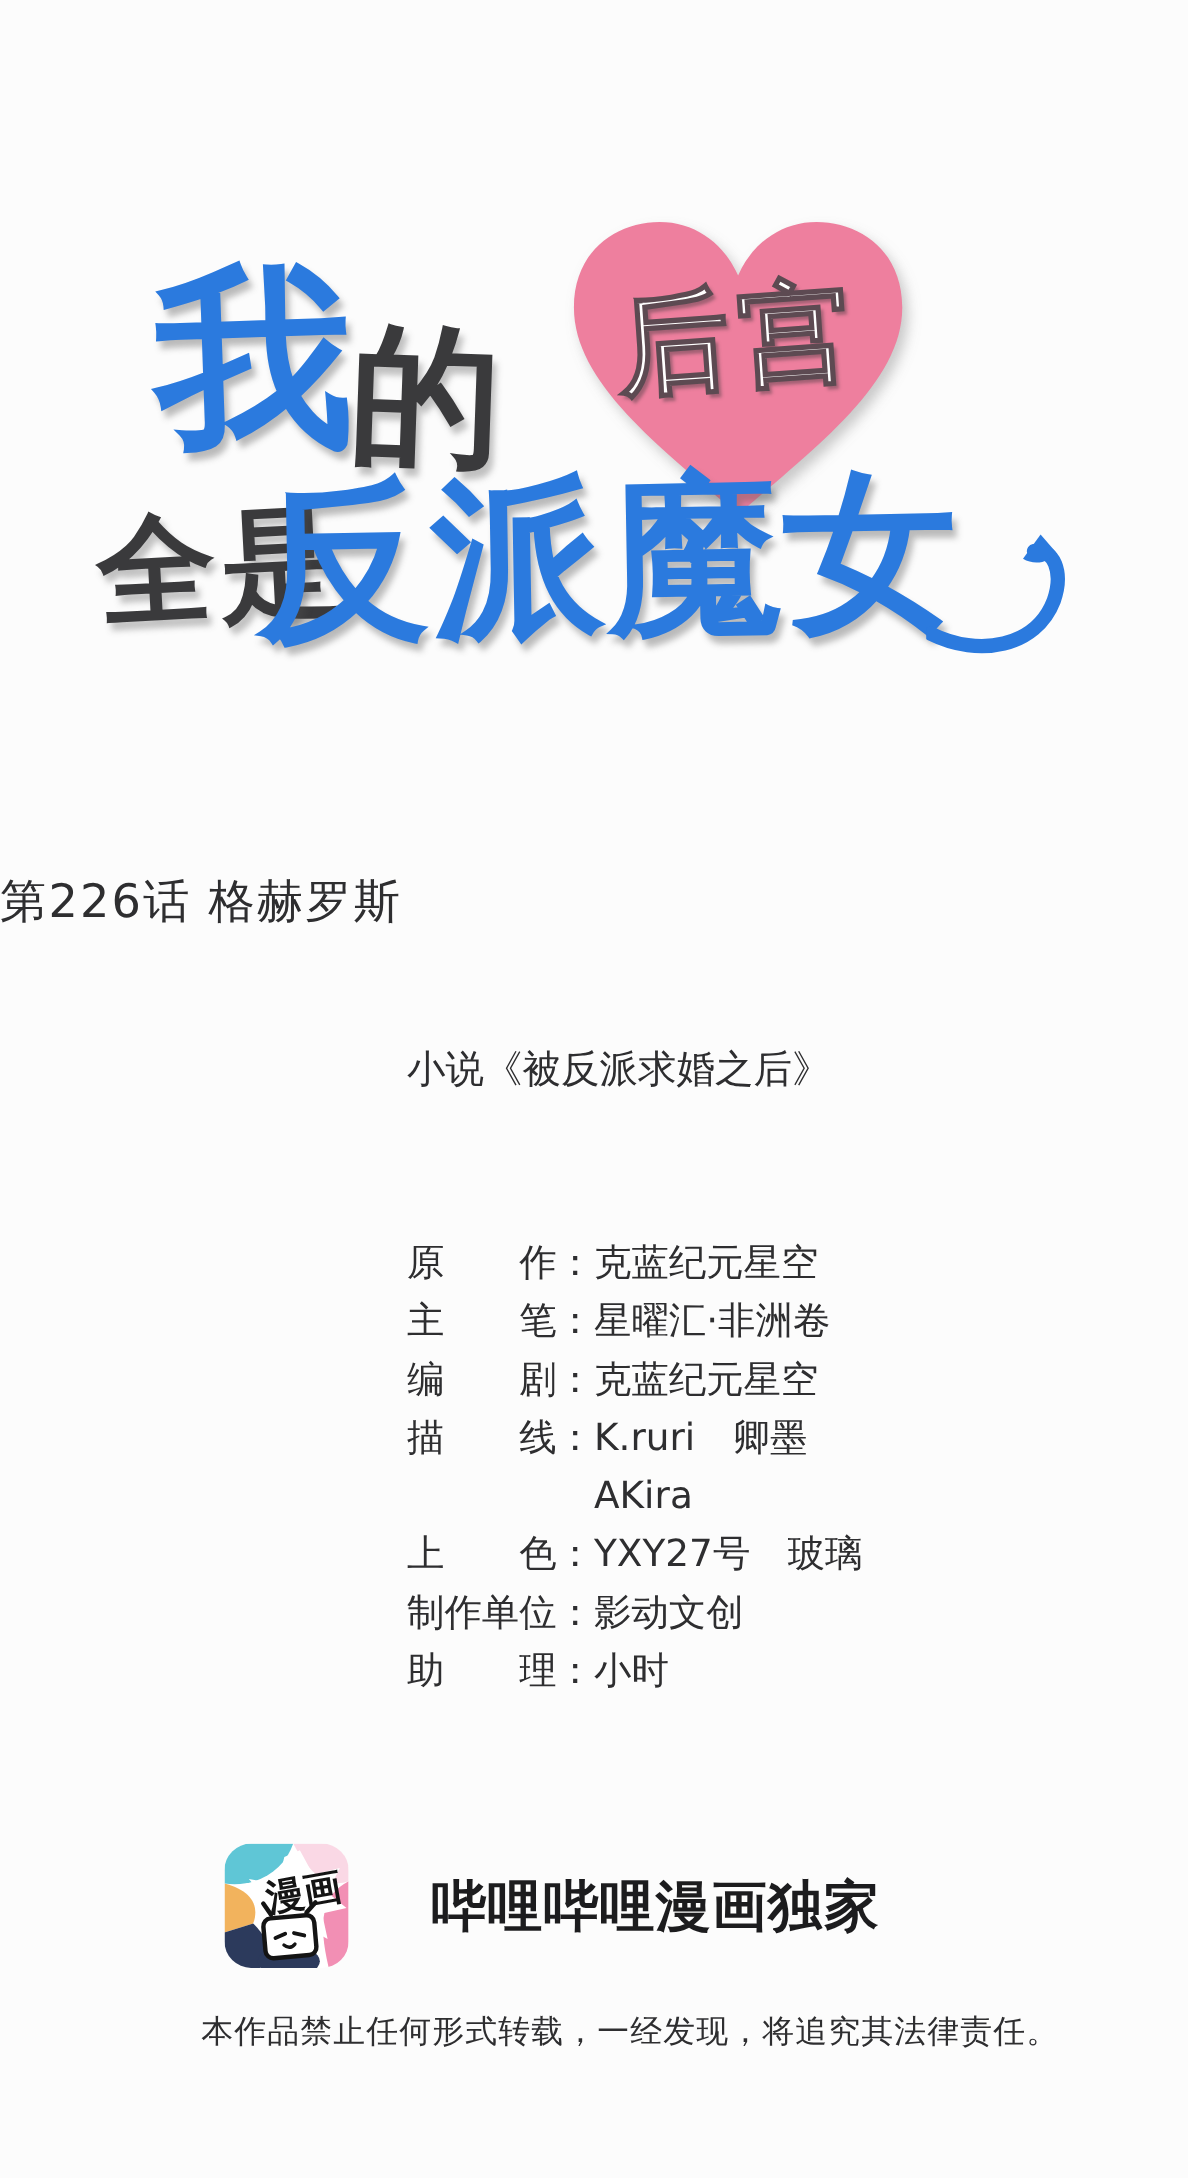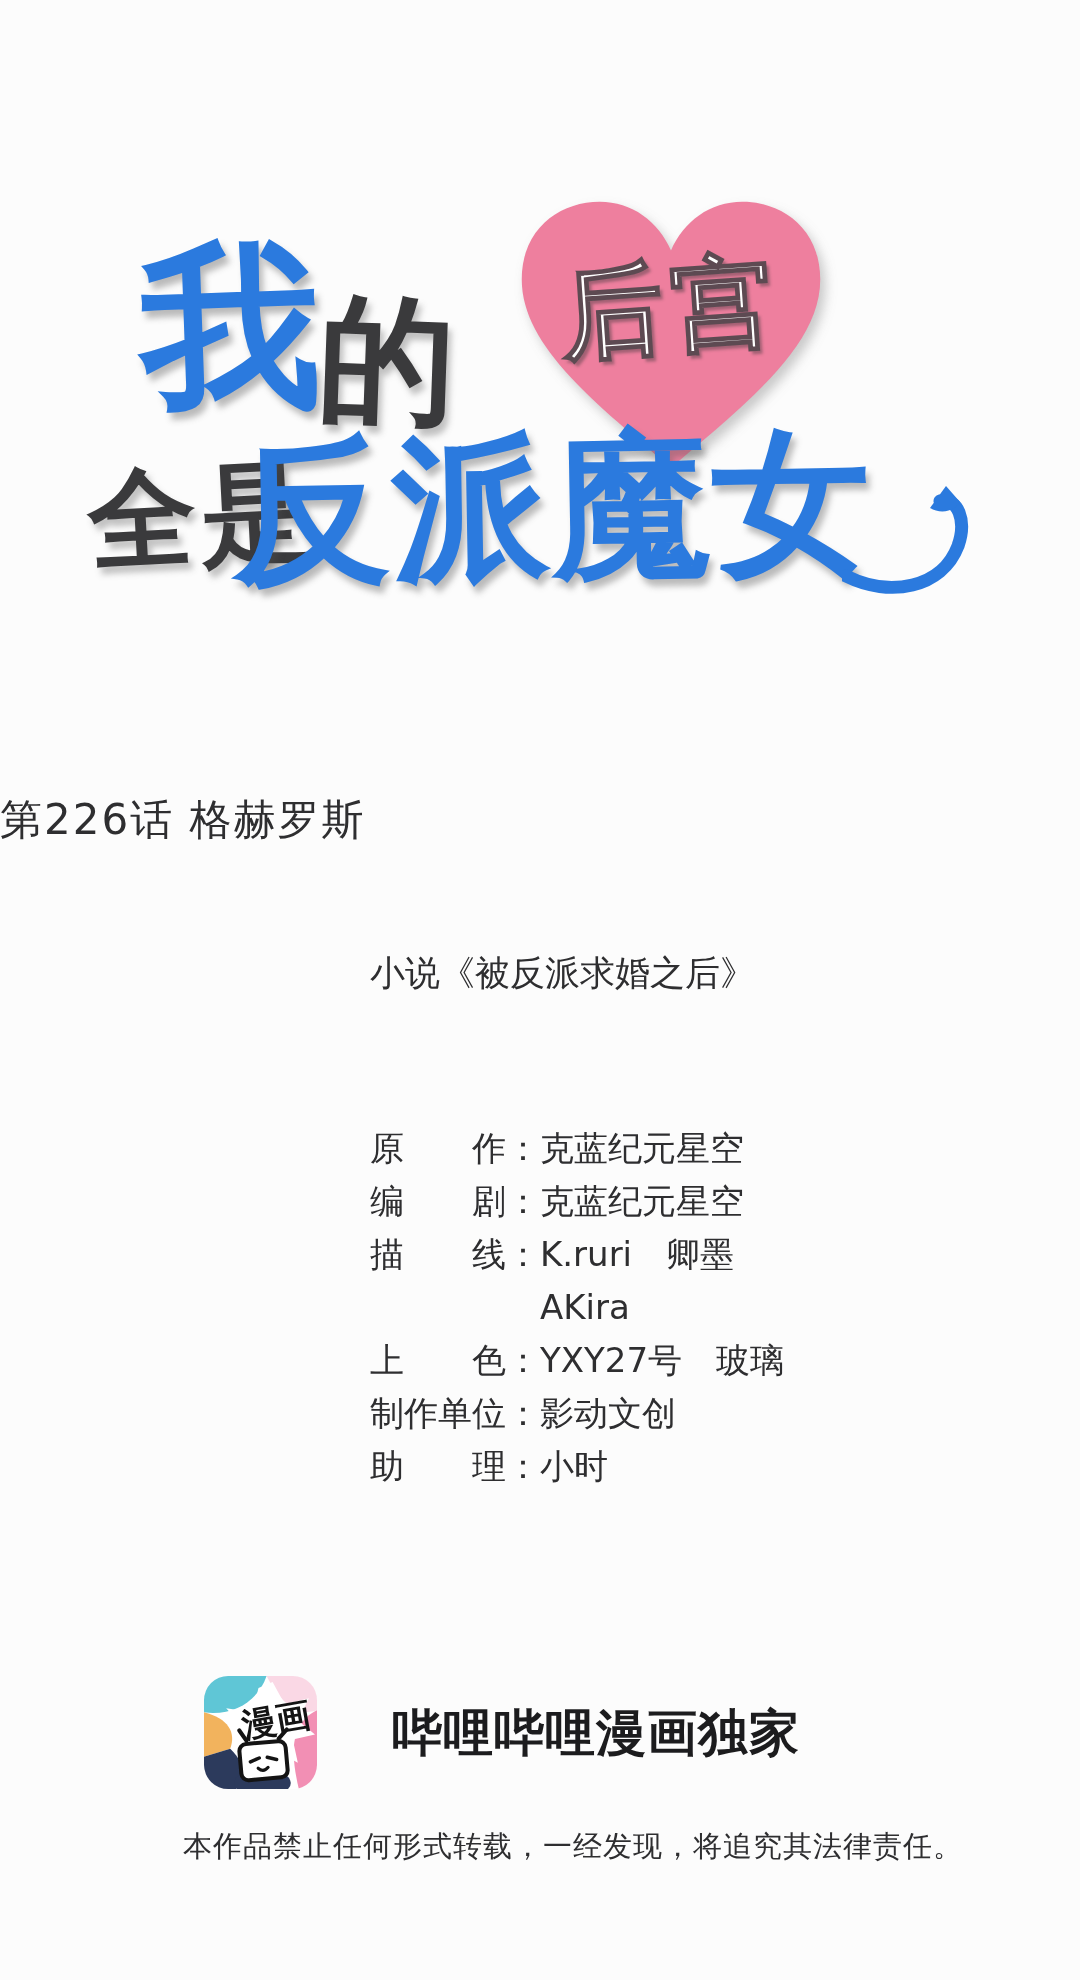--- a/index.html
+++ b/index.html
@@ -82,20 +82,23 @@
 
   <div class="note">
     <div>小说《被反派求婚之后》</div>
   </div>
 
   <div class="credits">
     <div class="credit-row">
       <span class="cl">原　　作：</span><span>克蓝纪元星空</span>
     </div>
     <div class="credit-row">
+      <span class="cl">主　　笔：</span><span>星曜汇·非洲卷</span>
+    </div>
+    <div class="credit-row">
       <span class="cl">编　　剧：</span><span>克蓝纪元星空</span>
     </div>
     <div class="credit-row">
       <span class="cl">描　　线：</span><span>K.ruri　卿墨</span>
     </div>
     <div class="credit-row">
       <span class="cl"></span><span>AKira</span>
     </div>
     <div class="credit-row">
       <span class="cl">上　　色：</span><span>YXY27号　玻璃</span>

